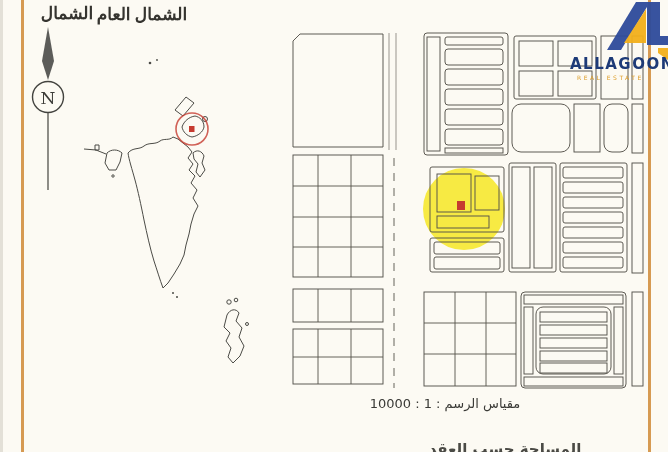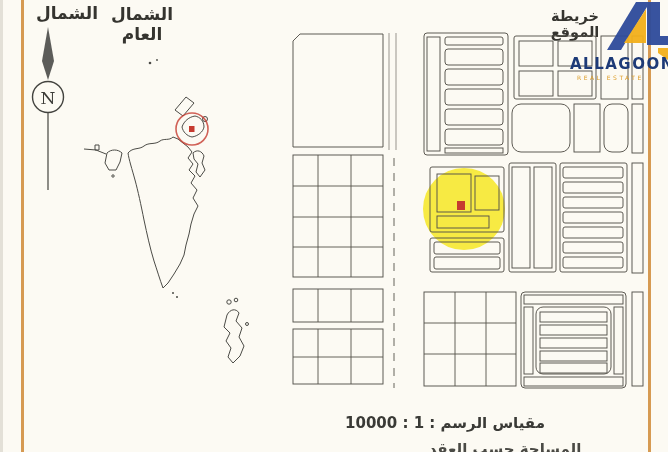--- a/index.html
+++ b/index.html
@@ -2,53 +2,52 @@
 <html style="--paper: #fcfaf3; --border-orange: #d69a52; --plan-line: #55524b; --map-outline: #4b4b46; --highlight-yellow: #f5e616; --marker-red: #c63b30; --logo-blue: #2e4b9b; --logo-yellow: #f3b01c;"><head>
 <meta charset="utf-8">
 <style>
   html,body{margin:0;padding:0;}
   body{width:668px;height:452px;overflow:hidden;position:relative;
        font-family:"DejaVu Sans",sans-serif;background:var(--paper,#fcfaf3);}
   .page{position:absolute;inset:0;}
   .edge-shadow{position:absolute;left:0;top:0;width:3px;height:452px;background:rgba(90,80,60,.15);}
   .vborder{position:absolute;top:0;width:2.5px;height:452px;background:var(--border-orange,#d69a52);}
   .vborder.left{left:21px;} .vborder.right{left:648px;}
-  .title{position:absolute;font-weight:bold;color:#35342f;text-align:center;z-index:1;}
+  .title{position:absolute;font-weight:bold;color:#35342f;text-align:center;z-index:1;font-family:Liberation Serif, serif;}
   .title.north{left:28px;top:3px;width:78px;font-size:17px;}
   .title.general{left:90px;top:4px;width:104px;font-size:17px;}
   .title.site{left:525px;top:8px;width:100px;font-size:14.5px;}
   svg.art{position:absolute;left:0;top:0;z-index:2;pointer-events:none;}
   .pl{stroke:var(--plan-line,#55524b);fill:none;stroke-width:.9;}
   .thin{stroke-width:.6;}
   .blk{fill:none;stroke:var(--plan-line,#55524b);stroke-width:.95;}
   .pat{stroke:var(--plan-line,#55524b);stroke-width:.55;fill:none;}
   .mp{stroke:var(--map-outline,#4b4b46);stroke-width:1;fill:none;stroke-linejoin:round;}
   .mpdot{fill:var(--map-outline,#4b4b46);stroke:none;}
   .n-letter{font-family:"DejaVu Serif",serif;font-size:17px;fill:#3c3c38;}
   .logo-text{position:absolute;left:570px;top:55px;width:98px;z-index:3;
      font-size:15px;font-weight:bold;letter-spacing:1.5px;color:#1d3a77;white-space:nowrap;}
   .logo-tagline{position:absolute;left:577px;top:74px;width:92px;z-index:3;
      font-size:6px;letter-spacing:2.5px;color:#dd9c26;white-space:nowrap;}
   .scale{position:absolute;left:345px;top:396px;width:200px;z-index:3;text-align:center;
-     font-size:15px;font-weight:bold;color:#3a3a36;margin-top:18px;}
+     font-size:13px;font-weight:normal;color:#3a3a36;}
   .footer-partial{position:absolute;left:415px;top:440px;width:180px;z-index:3;text-align:center;
      font-size:15px;font-weight:bold;color:#4a4a45;}
 </style>
 </head>
 <body>
 
 <div class="page">
 
   <div class="edge-shadow"></div>
   <div class="vborder left"></div>
   <div class="vborder right"></div>
 
   <div class="title north">الشمال</div>
   <div class="title general">الشمال العام</div>
-  <div class="title site">خريطة الموقع</div>
 
   <svg class="art" width="668" height="452" viewBox="0 0 668 452">
     <defs>
       <pattern id="pv6" patternUnits="userSpaceOnUse" width="6" height="500">
           <path class="pat" d="M0.5,0 V500"></path>
         </pattern>
       <pattern id="pv4" patternUnits="userSpaceOnUse" width="3.8" height="500">
           <path class="pat" d="M0.4,0 V500"></path>
         </pattern>
       <pattern id="ph7" patternUnits="userSpaceOnUse" width="500" height="7">

